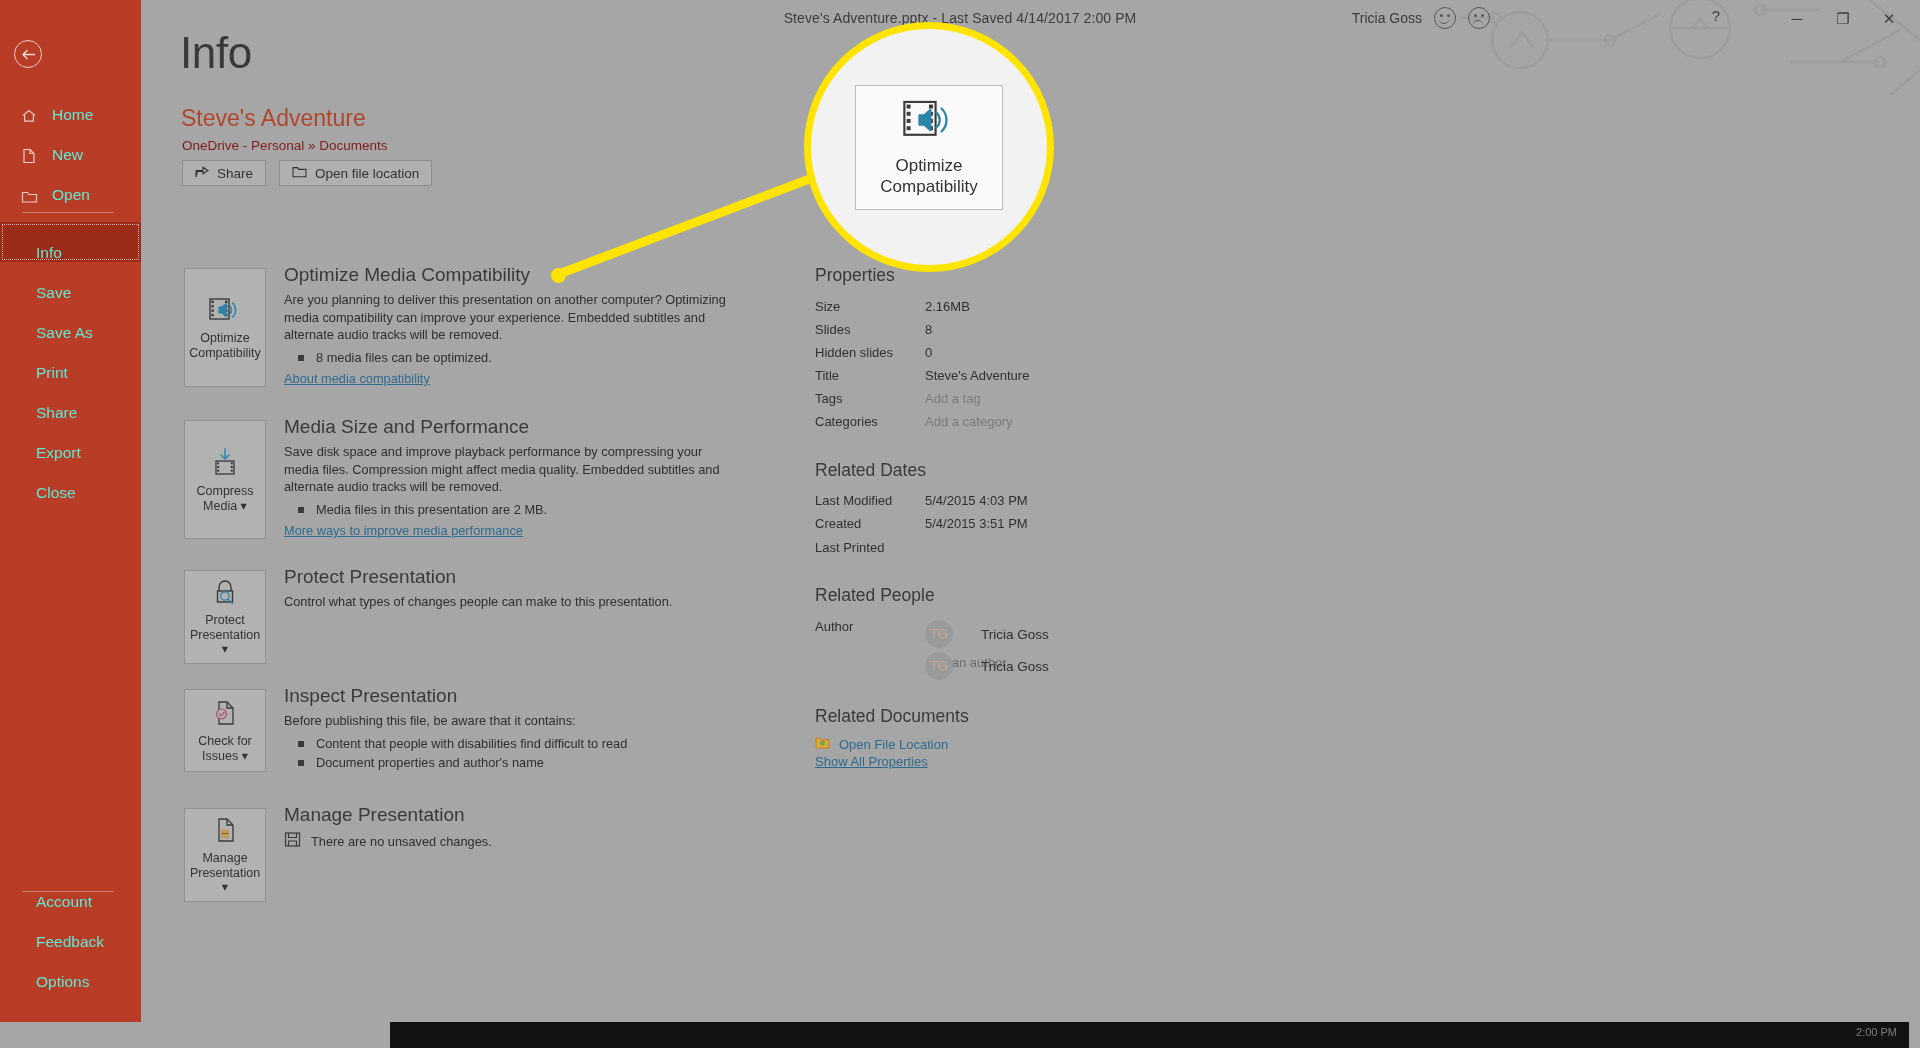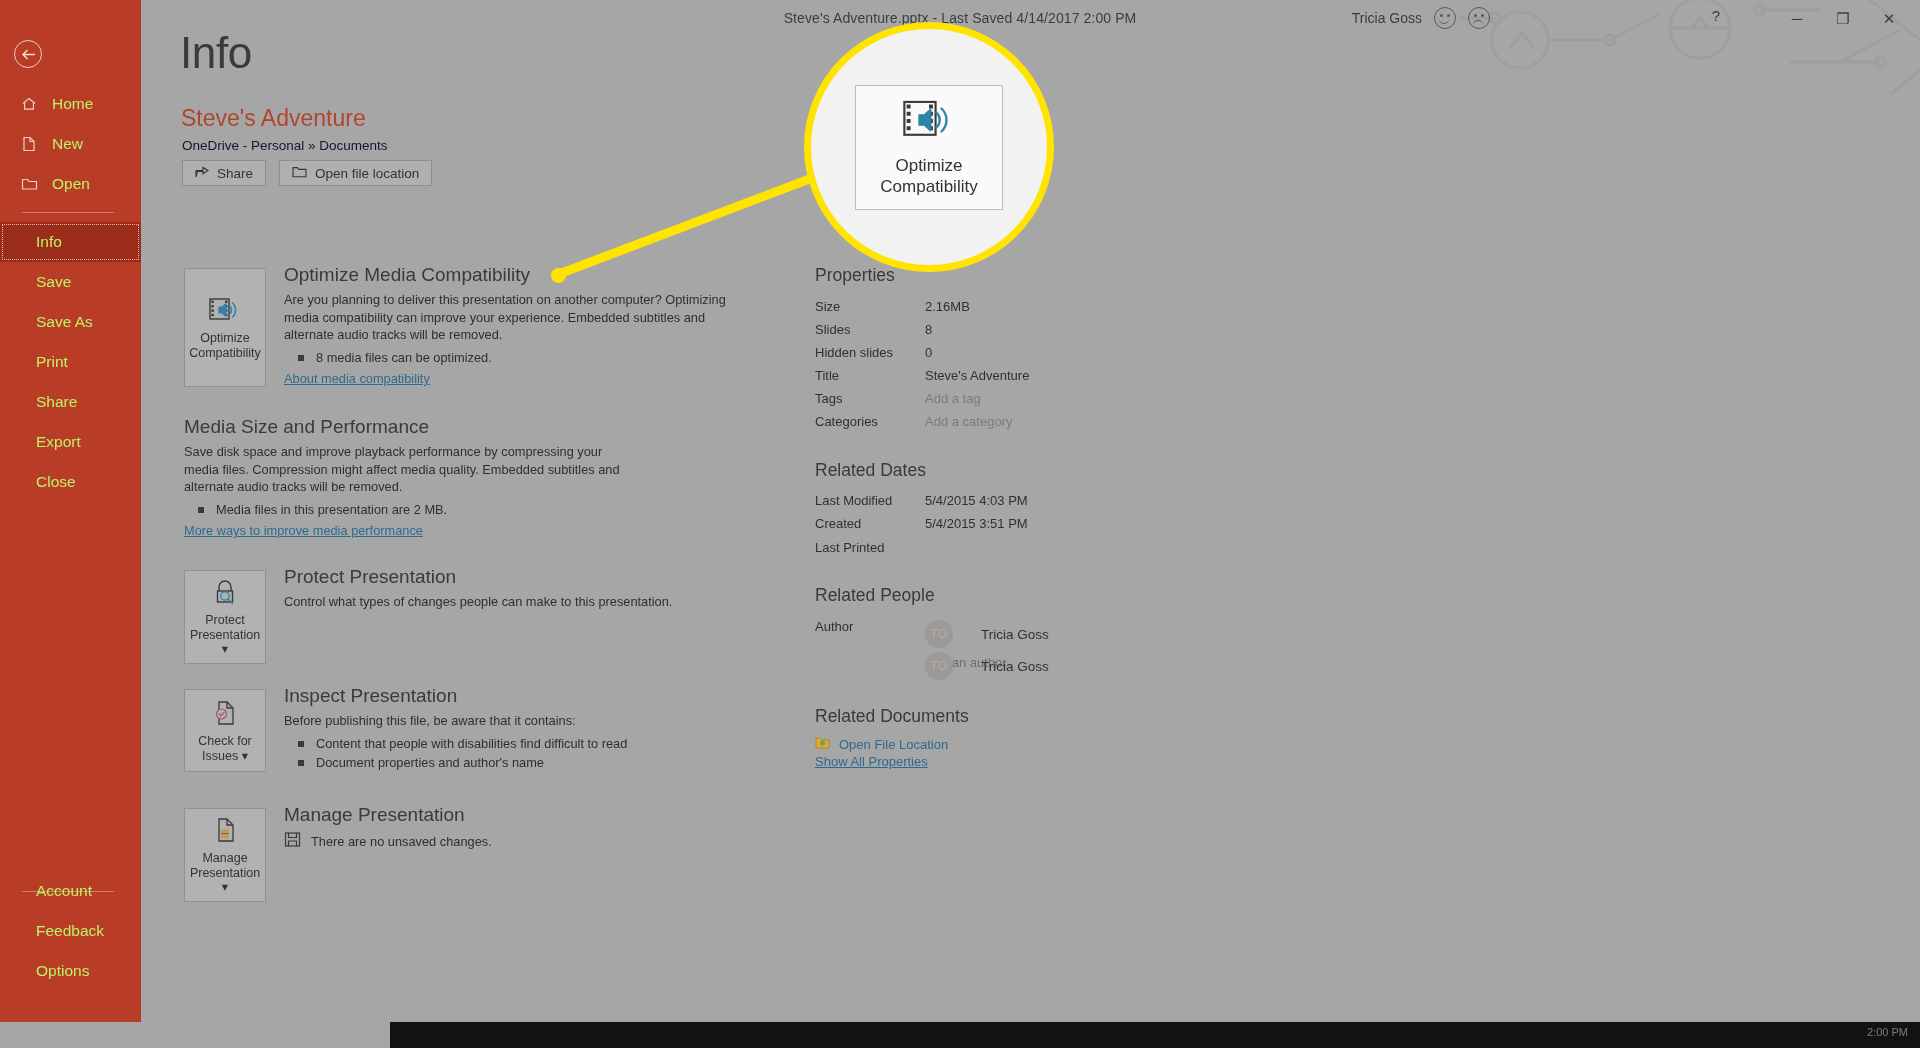--- a/index.html
+++ b/index.html
@@ -77,23 +77,23 @@
     background: #b83c26;
   }
   #backbtn {
     position: absolute; left: 14px; top: 40px;
     width: 28px; height: 28px; border-radius: 50%;
     border: 1.6px solid #f0cfc7; display: flex; align-items: center; justify-content: center;
     color: #f6ded7;
   }
   .rail-item {
     position: relative;
-    display: flex; align-items: center; gap: 14px;
+    display: flex; align-items: flex-end; gap: 14px;
     height: 40px; padding-left: 20px;
-    color: #bef264; font-size: 15.5px;
+    color: #5eead4; font-size: 15.5px;
   }
   .rail-item .ri-ico { width: 18px; display: flex; justify-content: center; color: #f0cec6; }
   .rail-item.selected {
     background: #9b2c19;
     outline: 1px dotted #e8bcb1; outline-offset: -3px;
   }
   .rail-plain { padding-left: 36px; }
   #rail-sep {
     position: absolute; left: 22px; width: 92px; height: 1px;
     background: #d0917f; opacity: .8;
@@ -107,21 +107,21 @@
   #page-title {
     position: absolute; left: 180px; top: 28px;
     font-size: 44px; color: #3a3a3a; font-weight: 300; letter-spacing: -.4px;
   }
   #doc-name {
     position: absolute; left: 181px; top: 105px;
     font-size: 23px; color: #b0462e; font-weight: 300;
   }
   #doc-path {
     position: absolute; left: 182px; top: 138px;
-    font-size: 13.5px; color: #0f172a;
+    font-size: 13.5px; color: #7f1d1d;
   }
   #top-actions {
     position: absolute; left: 182px; top: 160px;
     display: flex; gap: 13px;
   }
   .flat-btn {
     display: flex; align-items: center; gap: 8px;
     height: 26px; padding: 0 12px;
     border: 1px solid #8e8e8e; background: #b0b0b0;
     font-size: 13.5px; color: #333;
@@ -217,21 +217,21 @@
   }
   
   #tipcard {
     position: absolute; left: 1020px; top: 105px;
     width: 150px; font-size: 20px; color: #3a3a3a; font-weight: 300;
   }
   #tipcard .tline { font-size: 14px; line-height: 1.45; color: #2f2f2f; margin-top: 8px; }
 
   
   #taskbar {
-    position: absolute; left: 0; right: 0; bottom: 0; height: 26px;
+    position: absolute; left: 0; right: 11px; bottom: 0; height: 26px;
     background: #121212;
   }
   #taskbar .tb-left { position: absolute; left: 0; top: 0; width: 390px; height: 26px; background: #a6a6a6; }
   #taskbar .tb-clock {
     position: absolute; right: 12px; top: 4px;
     font-size: 11px; color: #cfcfcf; opacity: .55;
   }
 </style>
 </head>
 <body>
@@ -400,20 +400,38 @@
       <div class="sec-title">Optimize Media Compatibility</div>
       <div class="sec-desc">Are you planning to deliver this presentation on another computer? Optimizing media compatibility can improve your experience. Embedded subtitles and alternate audio tracks will be removed.</div>
       <ul class="bullets">
         <li>8 media files can be optimized.</li>
       </ul>
       <a class="link" href="#">About media compatibility</a>
     </div>
   </div>
 
   <div class="section" style="top:420px;">
+    <div class="big-btn" style="min-height:76px;">
+      <span>
+        <svg width="30" height="30" viewBox="0 0 30 30" fill="none">
+          <path d="M15 2v9M11 8l4 4 4-4" stroke="#2e83a8" stroke-width="1.5" stroke-linecap="round" stroke-linejoin="round"></path>
+          <rect x="6" y="14" width="18" height="13" stroke="#3a3a3a" stroke-width="1.3"></rect>
+          <g fill="#3a3a3a">
+            <rect x="7.2" y="15.3" width="2" height="2"></rect>
+              <rect x="7.2" y="19" width="2" height="2"></rect>
+              <rect x="7.2" y="22.7" width="2" height="2"></rect>
+            <rect x="20.8" y="15.3" width="2" height="2"></rect>
+              <rect x="20.8" y="19" width="2" height="2"></rect>
+              <rect x="20.8" y="22.7" width="2" height="2"></rect>
+          </g>
+        </svg>
+      </span>
+      <span class="bb-label">Compress
+Media ▾</span>
+    </div>
     <div class="sec-body">
       <div class="sec-title">Media Size and Performance</div>
       <div class="sec-desc">Save disk space and improve playback performance by compressing your media files. Compression might affect media quality. Embedded subtitles and alternate audio tracks will be removed.</div>
       <ul class="bullets">
         <li>Media files in this presentation are 2 MB.</li>
       </ul>
       <a class="link" href="#">More ways to improve media performance</a>
     </div>
   </div>
 

